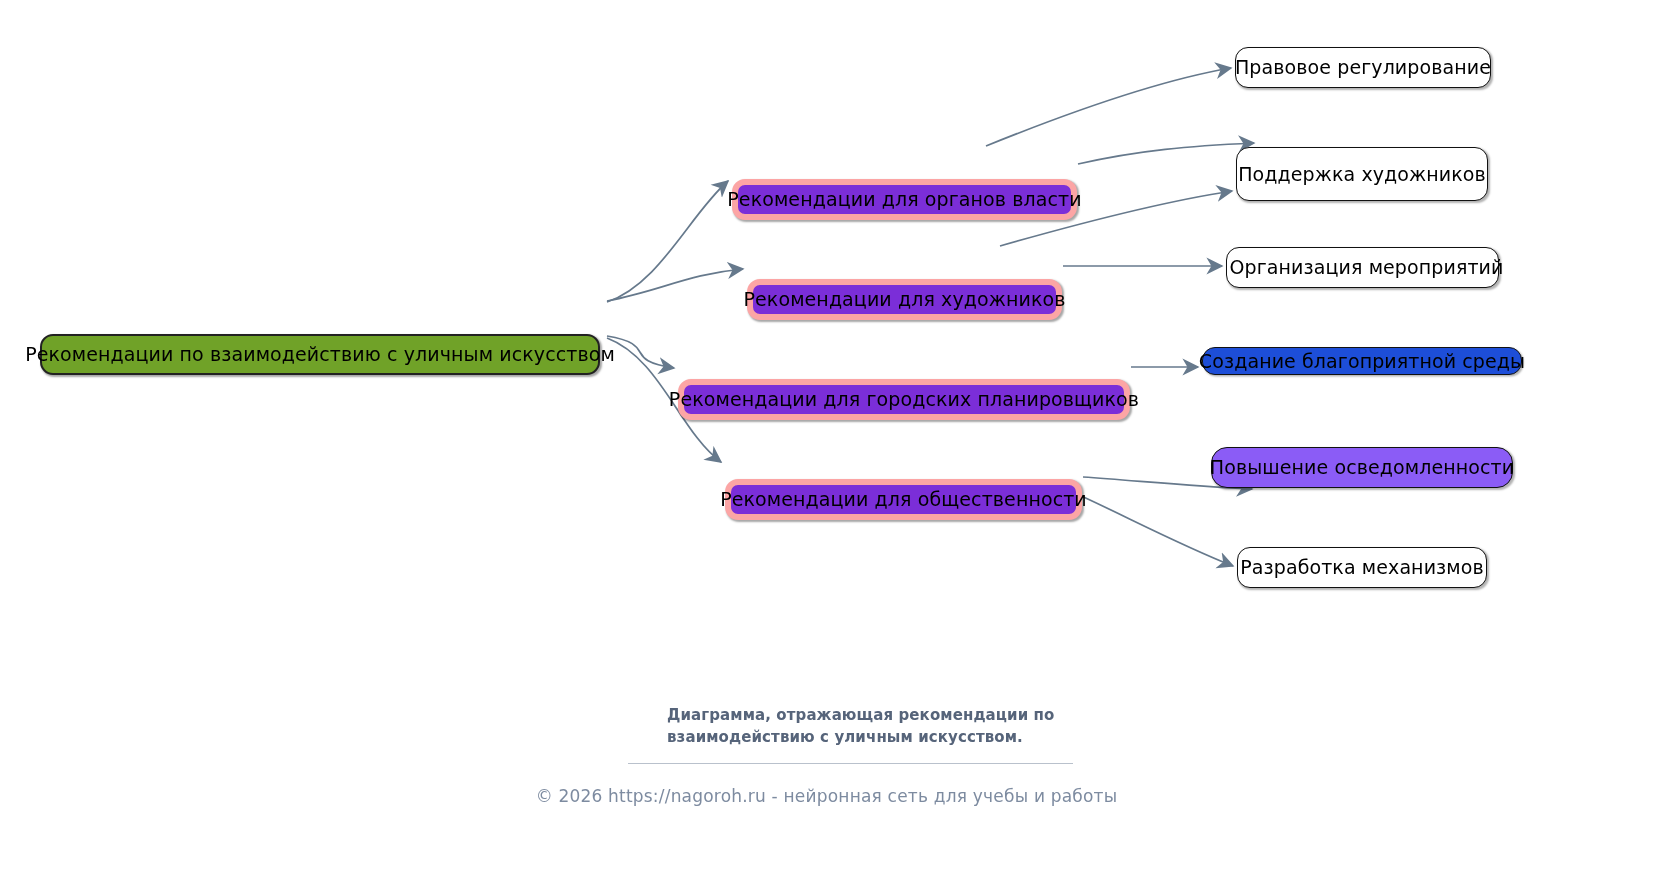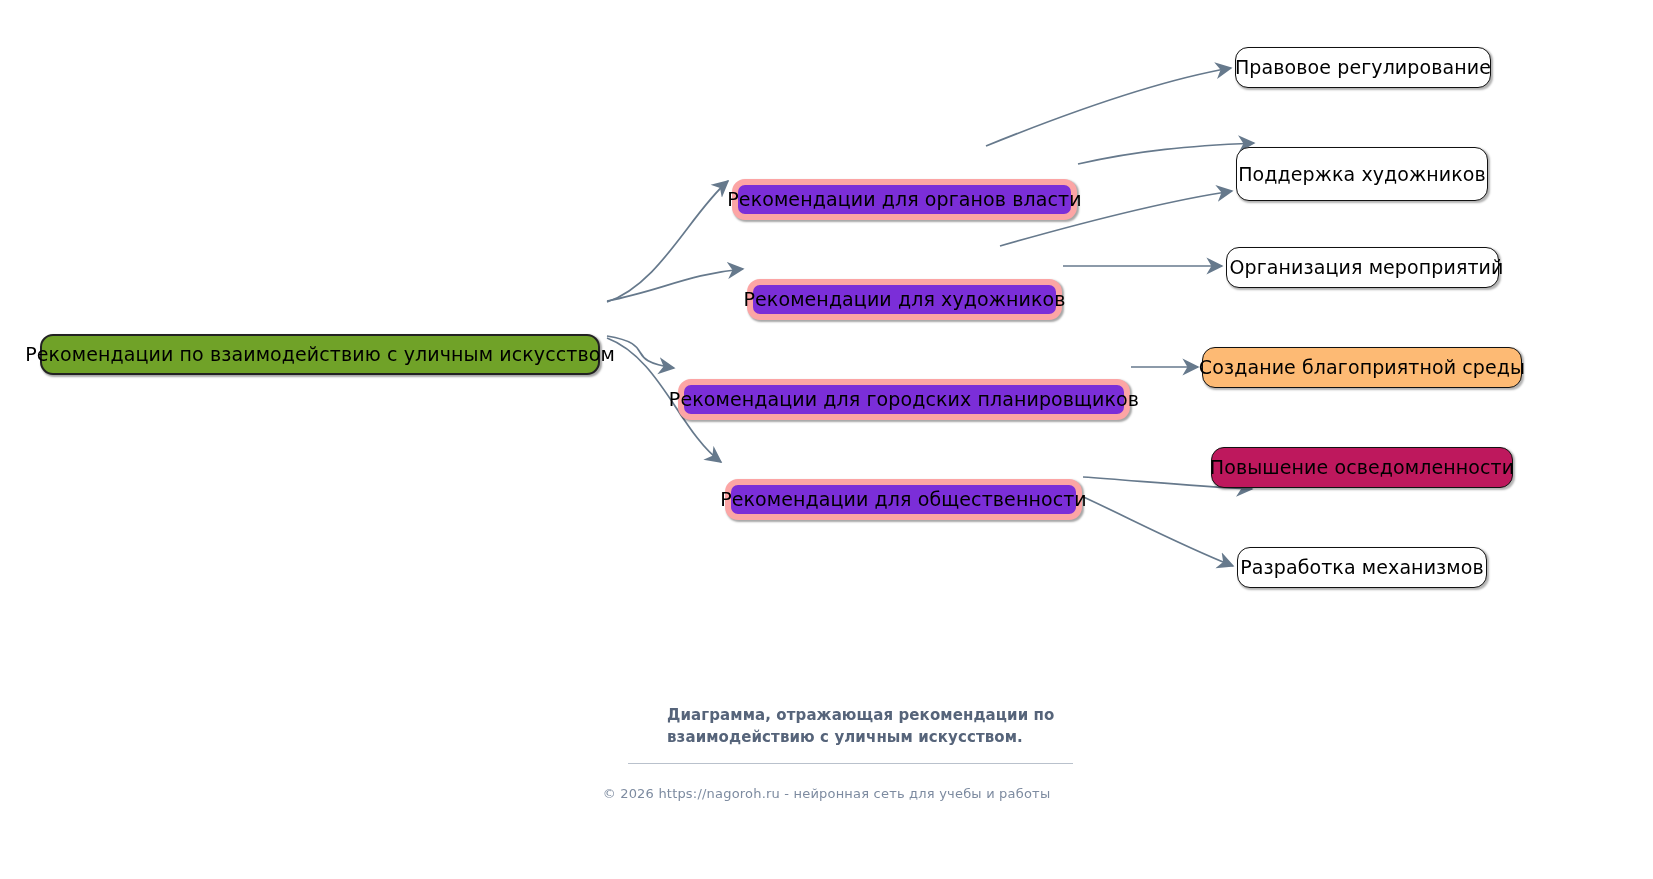--- a/index.html
+++ b/index.html
@@ -64,21 +64,21 @@
     color: #56647a;
     letter-spacing: 0.1px;
   }
   .rule {
     position: absolute;
     border-top: 1px solid #b9c1cc;
   }
   .copyright {
     position: absolute;
     font-family: "DejaVu Sans", sans-serif;
-    font-size: 13px;
+    font-size: 17px;
     color: #7d8ba0;
     letter-spacing: 0.2px;
     text-align: center;
     width: 100%;
     left: 0;
   }
 </style>
 </head>
 <body>
 
@@ -124,24 +124,24 @@
 
   <div class="node node-leaf" style="left: 1235px; top: 47px; width: 256px; height: 41px; background: rgb(255, 255, 255);">
     <span>Правовое регулирование</span>
   </div>
   <div class="node node-leaf" style="left: 1236px; top: 147px; width: 252px; height: 54px; background: rgb(255, 255, 255);">
     <span>Поддержка художников</span>
   </div>
   <div class="node node-leaf" style="left: 1226px; top: 247px; width: 273px; height: 41px; background: rgb(255, 255, 255); padding-left: 8px;">
     <span>Организация мероприятий</span>
   </div>
-  <div class="node node-leaf" style="left: 1202px; top: 347px; width: 320px; height: 41px; background: #fdba74;">
+  <div class="node node-leaf" style="left: 1202px; top: 347px; width: 320px; height: 28px; background: #1d4ed8;">
     <span>Создание благоприятной среды</span>
   </div>
-  <div class="node node-leaf" style="left: 1211px; top: 447px; width: 302px; height: 41px; background: #be185d;">
+  <div class="node node-leaf" style="left: 1211px; top: 447px; width: 302px; height: 41px; background: #8b5cf6; border-radius: 16px;">
     <span>Повышение осведомленности</span>
   </div>
   <div class="node node-leaf" style="left: 1237px; top: 547px; width: 250px; height: 41px; background: rgb(255, 255, 255);">
     <span>Разработка механизмов</span>
   </div>
 
   <div class="caption" style="left:628px; top:705px; width:470px;margin-left:39px;">
     <div>Диаграмма, отражающая рекомендации по</div>
     <div>взаимодействию с уличным искусством.</div>
   </div>

